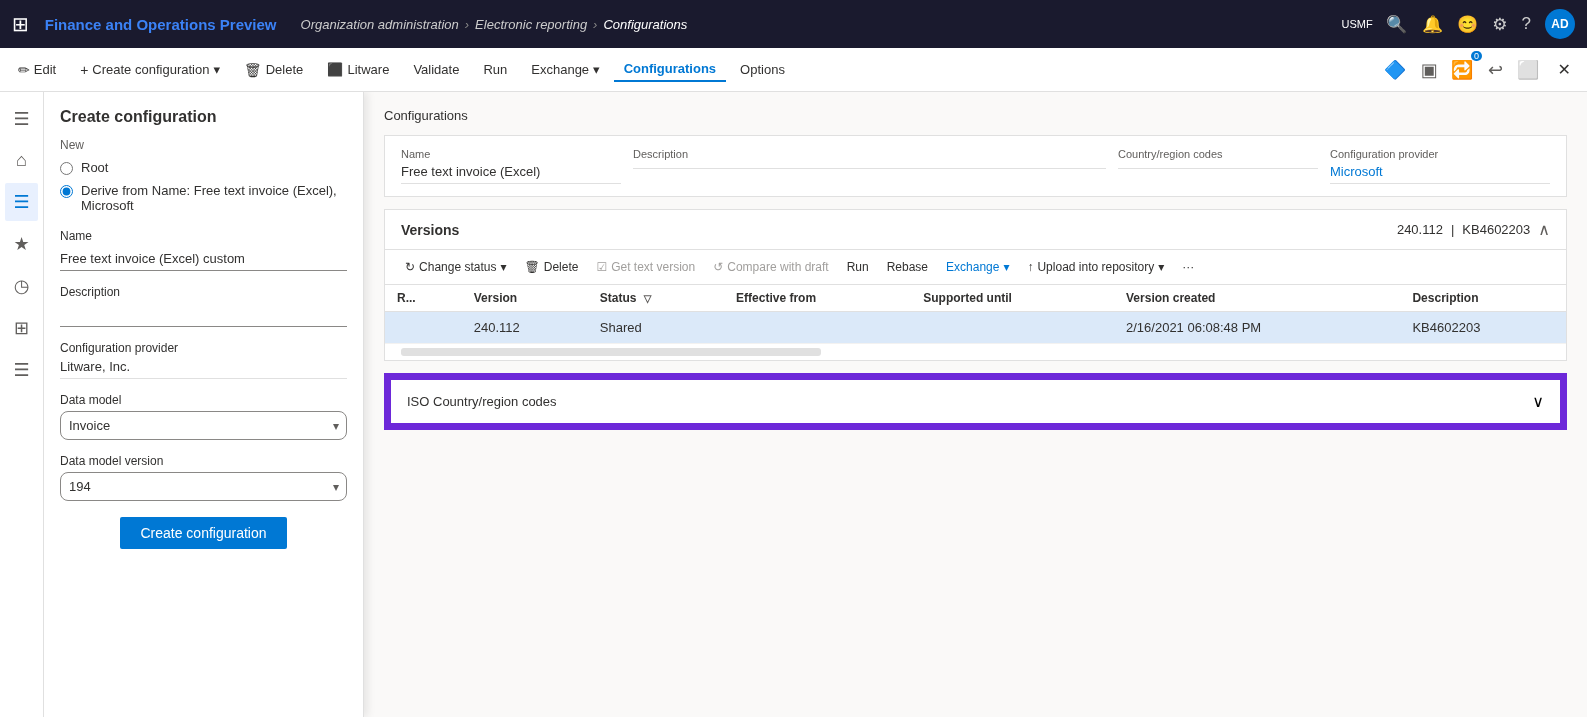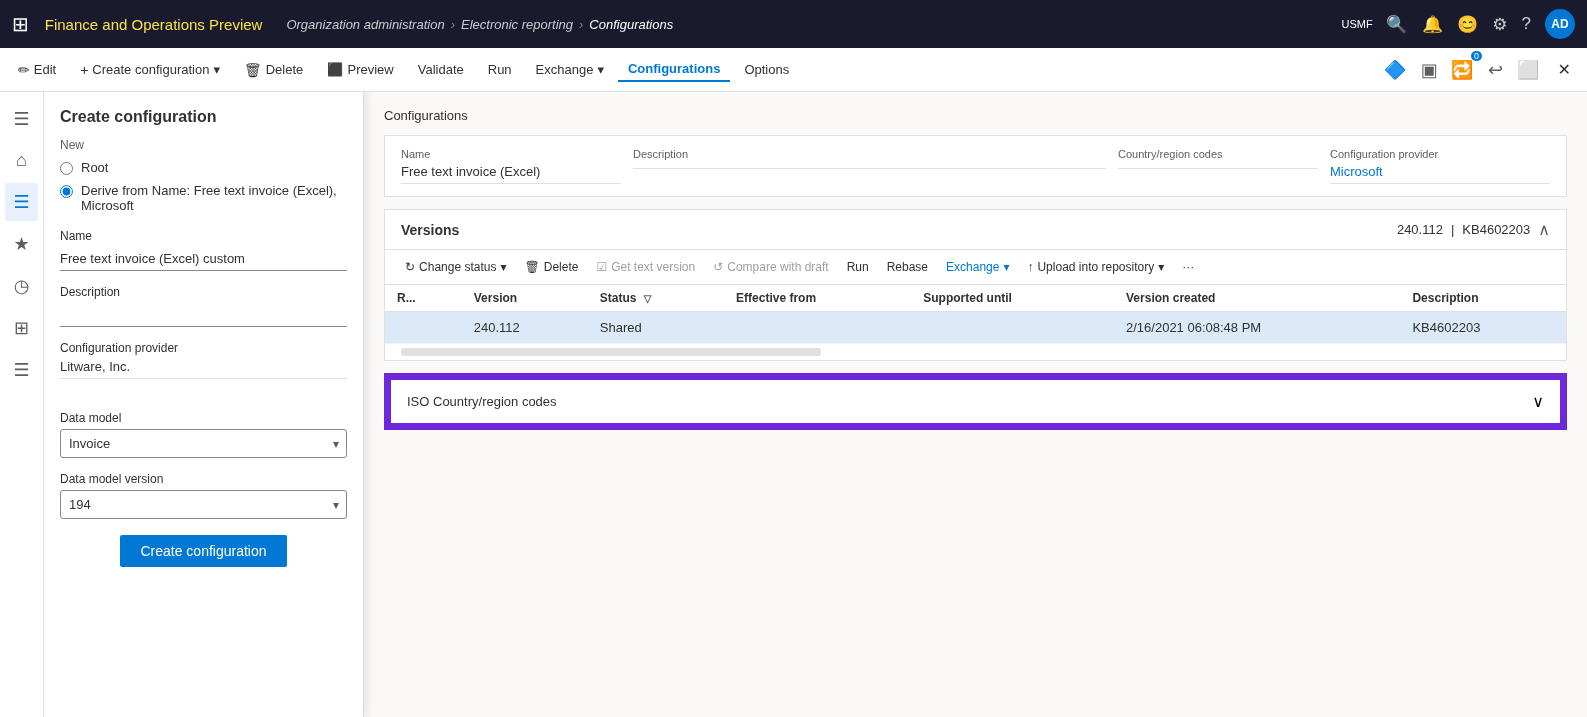--- a/index.html
+++ b/index.html
@@ -4,21 +4,21 @@
   <style>
     * { box-sizing: border-box; margin: 0; padding: 0; font-family: 'Segoe UI', Arial, sans-serif; }
     body { width: 1587px; height: 717px; overflow: hidden; background: #f3f2f1; }
 
     
     .top-nav {
       display: flex; align-items: center; background: #1a1a2e; color: #fff;
       height: 48px; padding: 0 12px; gap: 8px;
     }
     .top-nav .waffle-icon { color: #fff; font-size: 20px; cursor: pointer; margin-right: 8px; }
-    .top-nav .app-title { font-size: 15px; font-weight: 400; color: #fde047; white-space: nowrap; margin-right: 16px; }
+    .top-nav .app-title { font-size: 15px; font-weight: 700; color: #3b82f6; white-space: nowrap; margin-right: 16px; }
     .top-nav .breadcrumb { display: flex; align-items: center; gap: 6px; font-size: 13px; color: #ccc; flex: 1; }
     .top-nav .breadcrumb span { cursor: pointer; font-style: italic; }
     .top-nav .breadcrumb .sep { color: #888; }
     .top-nav .breadcrumb .current { color: #fff; }
     .top-nav .right-icons { display: flex; align-items: center; gap: 14px; color: #ccc; font-size: 13px; }
     .top-nav .right-icons .usmf { font-size: 11px; color: #fff; }
     .top-nav .right-icons .icon-btn { font-size: 17px; cursor: pointer; color: #ccc; }
     .top-nav .avatar { background: #0078d4; color: #fff; border-radius: 50%; width: 30px; height: 30px; display: flex; align-items: center; justify-content: center; font-size: 12px; font-weight: 700; }
 
     
@@ -61,26 +61,26 @@
     .panel .panel-title { font-size: 16px; font-weight: 600; color: #323130; margin-bottom: 12px; }
     .panel .section-label { font-size: 12px; color: #605e5c; margin-bottom: 8px; }
     .panel .radio-group { display: flex; flex-direction: column; gap: 8px; margin-bottom: 16px; }
     .panel .radio-item { display: flex; align-items: flex-start; gap: 8px; font-size: 13px; color: #323130; cursor: pointer; }
     .panel .radio-item input[type="radio"] { margin-top: 2px; accent-color: #0078d4; }
     .panel .field-label { font-size: 12px; color: #323130; margin-bottom: 4px; font-weight: 500; }
     .panel .text-input {
       width: 100%; border: none; border-bottom: 1px solid #8a8886; padding: 4px 0;
       font-size: 13px; color: #323130; outline: none; background: transparent; margin-bottom: 14px;
     }
-    .panel .provider-text { font-size: 13px; color: #323130; border-bottom: 1px solid #e0e0e0; padding-bottom: 4px; margin-bottom: 32px; }
+    .panel .provider-text { font-size: 13px; color: #323130; border-bottom: 1px solid #e0e0e0; padding-bottom: 4px; margin-bottom: 14px; }
     .panel .select-wrap { position: relative; margin-bottom: 14px; }
     .panel .select-wrap select {
       width: 100%; border: 1px solid #8a8886; padding: 6px 28px 6px 8px;
       font-size: 13px; color: #323130; background: #fff; appearance: none; cursor: pointer;
-      border-radius: 3px; outline: none;
+      border-radius: 8px; outline: none;
     }
     .panel .select-wrap .sel-arrow { position: absolute; right: 8px; top: 50%; transform: translateY(-50%); font-size: 12px; color: #605e5c; pointer-events: none; }
     .panel .create-btn {
       background: #0078d4; color: #fff; border: none; padding: 8px 20px;
       font-size: 14px; cursor: pointer; border-radius: 2px; display: block; margin: 16px auto 0;
       font-weight: 500;
     }
 
     
     .right-content { flex: 1; display: flex; flex-direction: column; overflow: hidden; background: #faf9f8; }
@@ -169,21 +169,21 @@
     <span class="tb-icon">+</span>
     <span>Create configuration</span>
     <span>▾</span>
   </button>
   <button class="tb-btn">
     <span class="tb-icon">🗑</span>
     <span>Delete</span>
   </button>
   <button class="tb-btn">
     <span>⬛</span>
-    <span>Preview</span>
+    <span>Litware</span>
   </button>
   <button class="tb-btn">
     <span>Validate</span>
   </button>
   <button class="tb-btn">
     <span>Run</span>
   </button>
   <button class="tb-btn">
     <span>Exchange</span>
     <span>▾</span>

